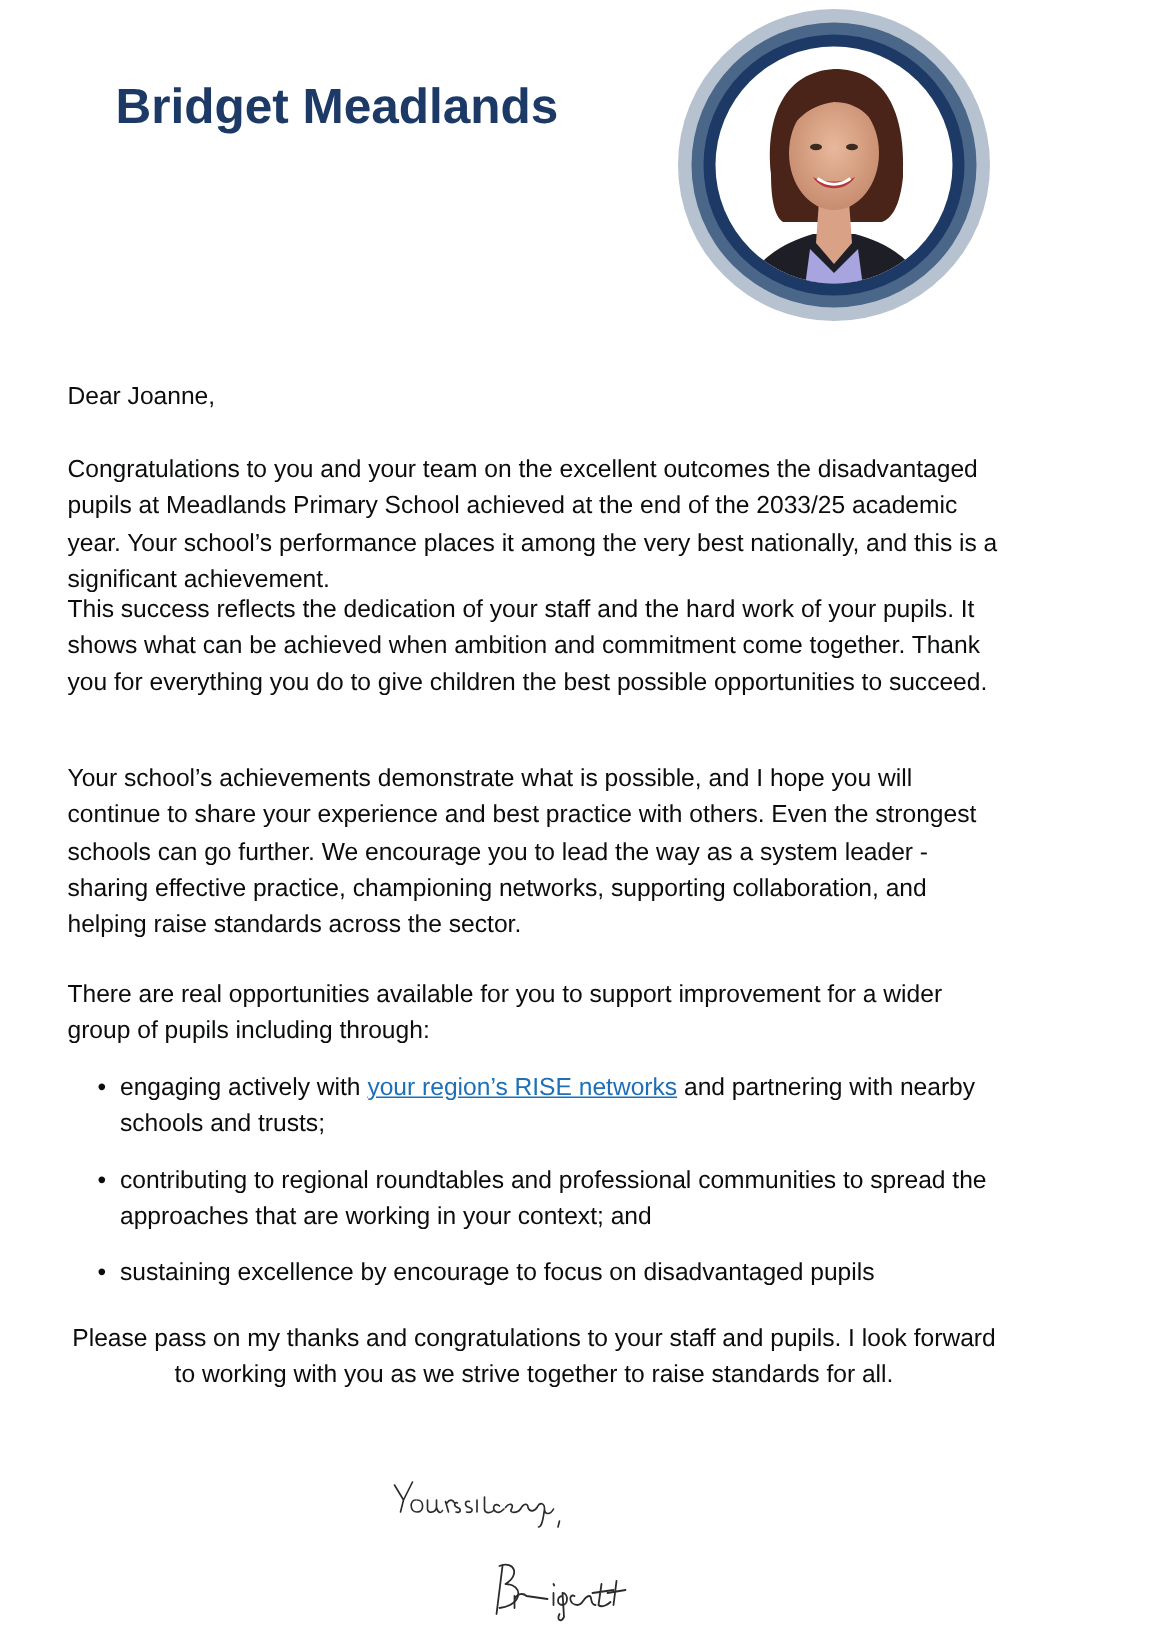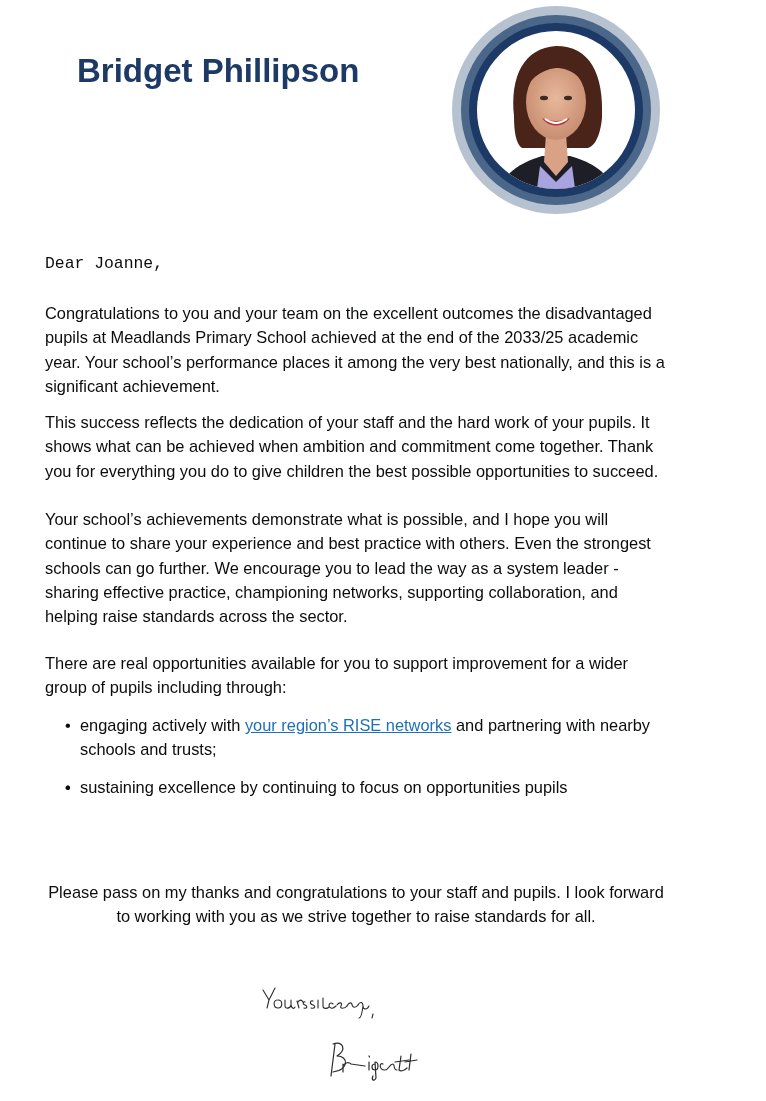--- a/index.html
+++ b/index.html
@@ -6,37 +6,37 @@
   body { width: 766px; height: 1101px; position: relative; overflow: hidden;
          font-family: "Liberation Sans", sans-serif; color: #0b0c0c; }
   .title { position: absolute; left: 77px; top: 48px; margin: 0;
            font-family: "Liberation Sans", sans-serif; font-weight: bold;
            font-size: 33px; line-height: 45px; color: #1d3a66; }
   .title span { display: block; }
   .portrait { position: absolute; left: 452px; top: 6px; width: 208px; height: 208px; }
   .letter { position: absolute; left: 45px; top: 252px; width: 620px;
             font-size: 16.4px; line-height: 24.3px; color: #0b0c0c; }
   .letter p { margin: 0; }
-  .p-greeting { position: absolute; top: 0; font-family: Liberation Mono, monospace; }
+  .p-greeting { position: absolute; top: 0; }
   .p1 { position: absolute; top: 49px; width: 620px; }
-  .p2 { position: absolute; top: 158px; width: 620px; }
+  .p2 { position: absolute; top: 142px; width: 620px; }
   .p3 { position: absolute; top: 255px; width: 620px; }
   .p4 { position: absolute; top: 399px; width: 620px; }
   .bullets { position: absolute; top: 461px; left: 0; width: 620px; margin: 0; padding: 0; list-style: none; }
   .bullets li { position: relative; padding-left: 35px; margin-bottom: 13px; }
   .bullets li .dot { position: absolute; left: 20px; top: 0; }
   .p5 { position: absolute; top: 628px; width: 620px; left: 1px; text-align: center; }
   a.link { color: #1d70b8; text-decoration: underline; }
   .signature { position: absolute; left: 255px; top: 978px; width: 200px; height: 110px; }
 </style>
 </head>
 <body>
 
 <h1 class="title" style="color: rgb(29, 58, 102);">
-  <span>Bridget Phillipson</span>
+  <span>Bridget Meadlands</span>
 </h1>
 
 <svg class="portrait" viewBox="0 0 208 208" aria-label="Portrait photo of Bridget Phillipson">
   <defs>
     <clipPath id="innerClip">
         <circle cx="104" cy="104" r="79"></circle>
       </clipPath>
     <radialGradient id="skin" cx="50%" cy="45%" r="55%">
       <stop offset="0%" stop-color="#e8b89c"></stop>
       <stop offset="100%" stop-color="#c88d70"></stop>
@@ -74,24 +74,25 @@
   <p class="p2">This success reflects the dedication of your staff and the hard work of your pupils. It shows what can be achieved when ambition and commitment come together. Thank you for everything you do to give children the best possible opportunities to succeed.</p>
   <p class="p3">Your school’s achievements demonstrate what is possible, and I hope you will continue to share your experience and best practice with others. Even the strongest schools can go further. We encourage you to lead the way as a system leader - sharing effective practice, championing networks, supporting collaboration, and helping raise standards across the sector.</p>
   <p class="p4">There are real opportunities available for you to support improvement for a wider group of pupils including through:</p>
   <ul class="bullets">
     <li>
       <span class="dot">•</span>
       <span>engaging actively with </span><a class="link" href="#" style="color: rgb(29, 112, 184);">your region’s RISE networks</a><span> and partnering with nearby schools and trusts;</span>
     </li>
     <li>
       <span class="dot">•</span>
+      <span>contributing to regional roundtables and professional communities to spread the approaches that are working in your context; and</span>
     </li>
     <li>
       <span class="dot">•</span>
-      <span>sustaining excellence by continuing to focus on opportunities pupils</span>
+      <span>sustaining excellence by encourage to focus on disadvantaged pupils</span>
     </li>
   </ul>
   <p class="p5">Please pass on my thanks and congratulations to your staff and pupils. I look forward to working with you as we strive together to raise standards for all.</p>
 </div>
 
 <svg class="signature" viewBox="0 0 200 110">
   <title>Yours sincerely,</title>
 
   <g fill="none" stroke="#2b2b2b" stroke-width="1.1" stroke-linecap="round" stroke-linejoin="round">
     <path d="M8 12 L14 22 L12 30 M14 22 L20 10"></path>

